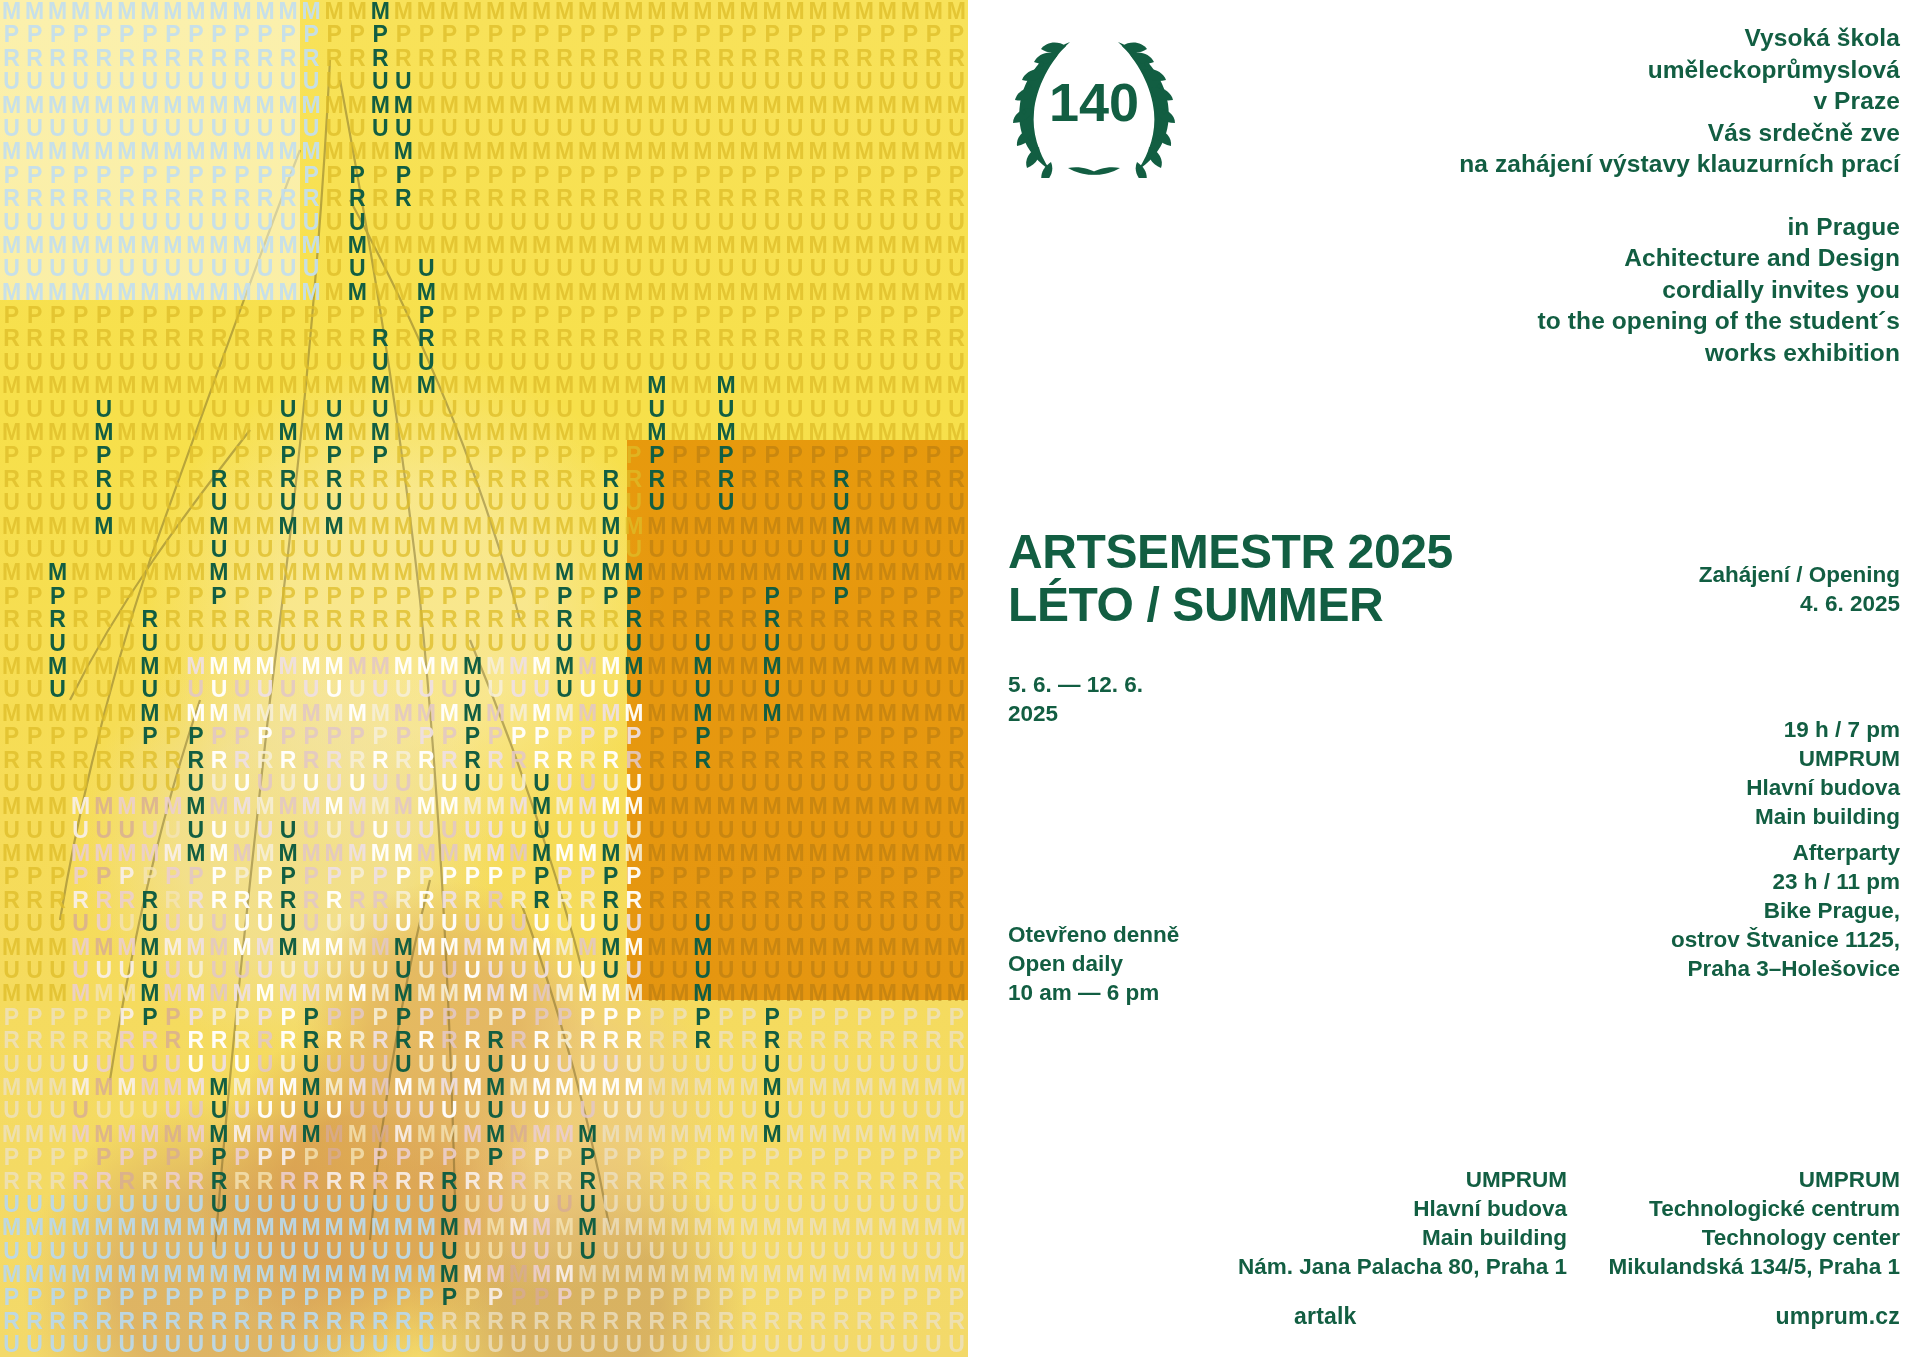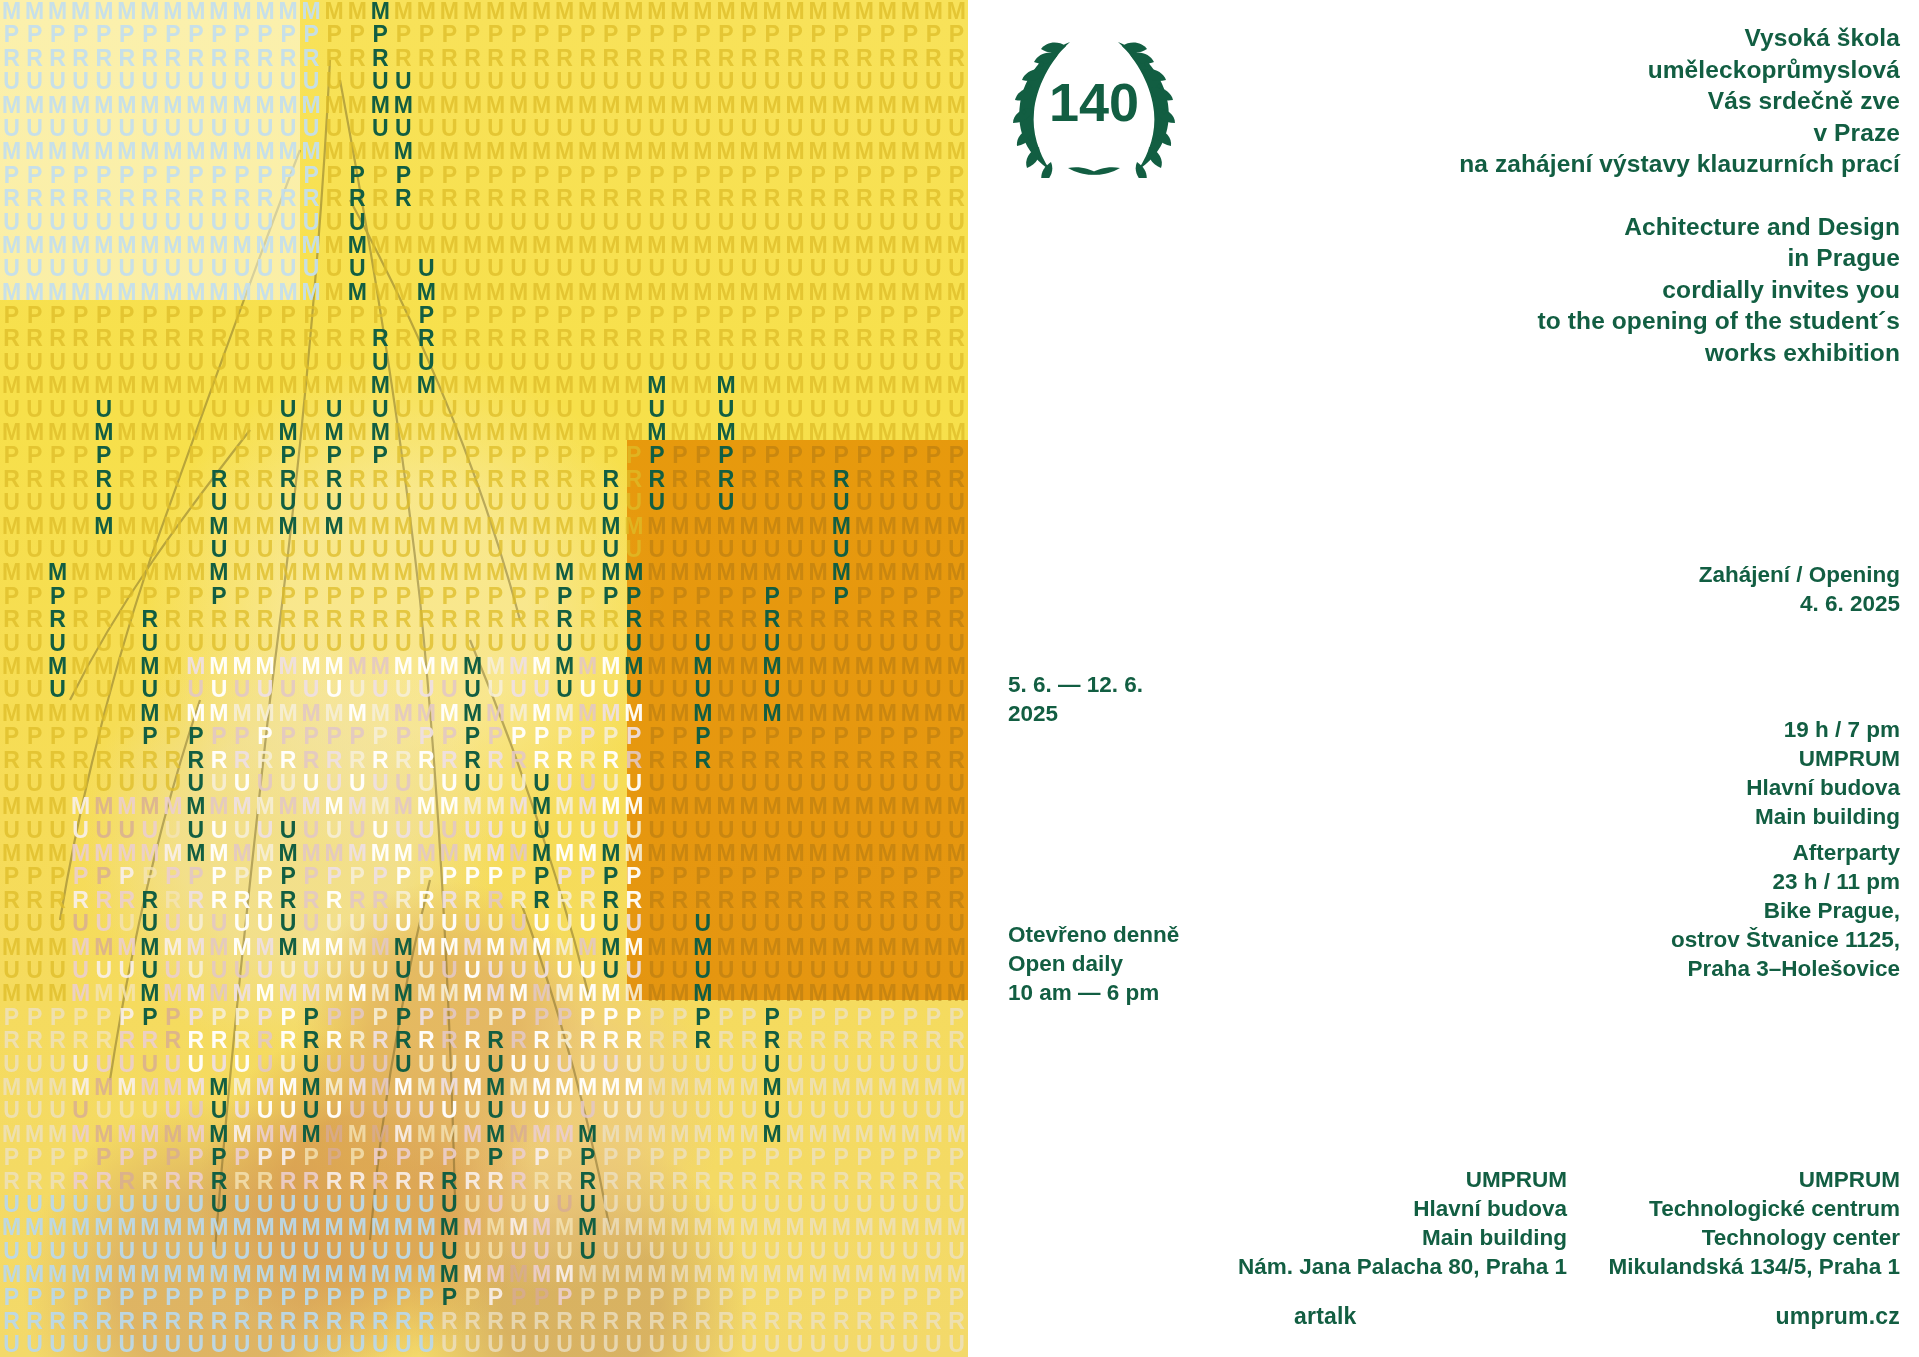--- a/index.html
+++ b/index.html
@@ -2674,31 +2674,35 @@
           <path d="M60,140 c10,6 22,8 30,6 c-8,-6 -20,-8 -30,-6 Z"></path>
           <path d="M112,140 c-10,6 -22,8 -30,6 c8,-6 20,-8 30,-6 Z"></path>
         </g>
         <text x="86" y="93" text-anchor="middle" fill="#125E42" font-family="Liberation Sans, sans-serif" font-size="54" font-weight="700">140</text>
       </svg>
     </div>
 
     <div class="head-block">
       <div>Vysoká škola</div>
       <div>uměleckoprůmyslová</div>
+      <div>v Praze</div>
       <div>Vás srdečně zve</div>
-      <div>v Praze</div>
       <div>na zahájení výstavy klauzurních prací</div>
       <span class="gap"></span>
+      <div>in Prague</div>
       <div>Achitecture and Design</div>
-      <div>in Prague</div>
       <div>cordially invites you</div>
       <div>to the opening of the student´s</div>
       <div>works exhibition</div>
     </div>
 
+    <div class="title-block">
+      <div class="t-line">ARTSEMESTR 2025</div>
+      <div class="t-line">LÉTO / SUMMER</div>
+    </div>
 
     <div class="dates">
       <div>5. 6. — 12. 6.</div>
       <div>2025</div>
     </div>
 
     <div class="hours">
       <div>Otevřeno denně</div>
       <div>Open daily</div>
       <div>10 am — 6 pm</div>

